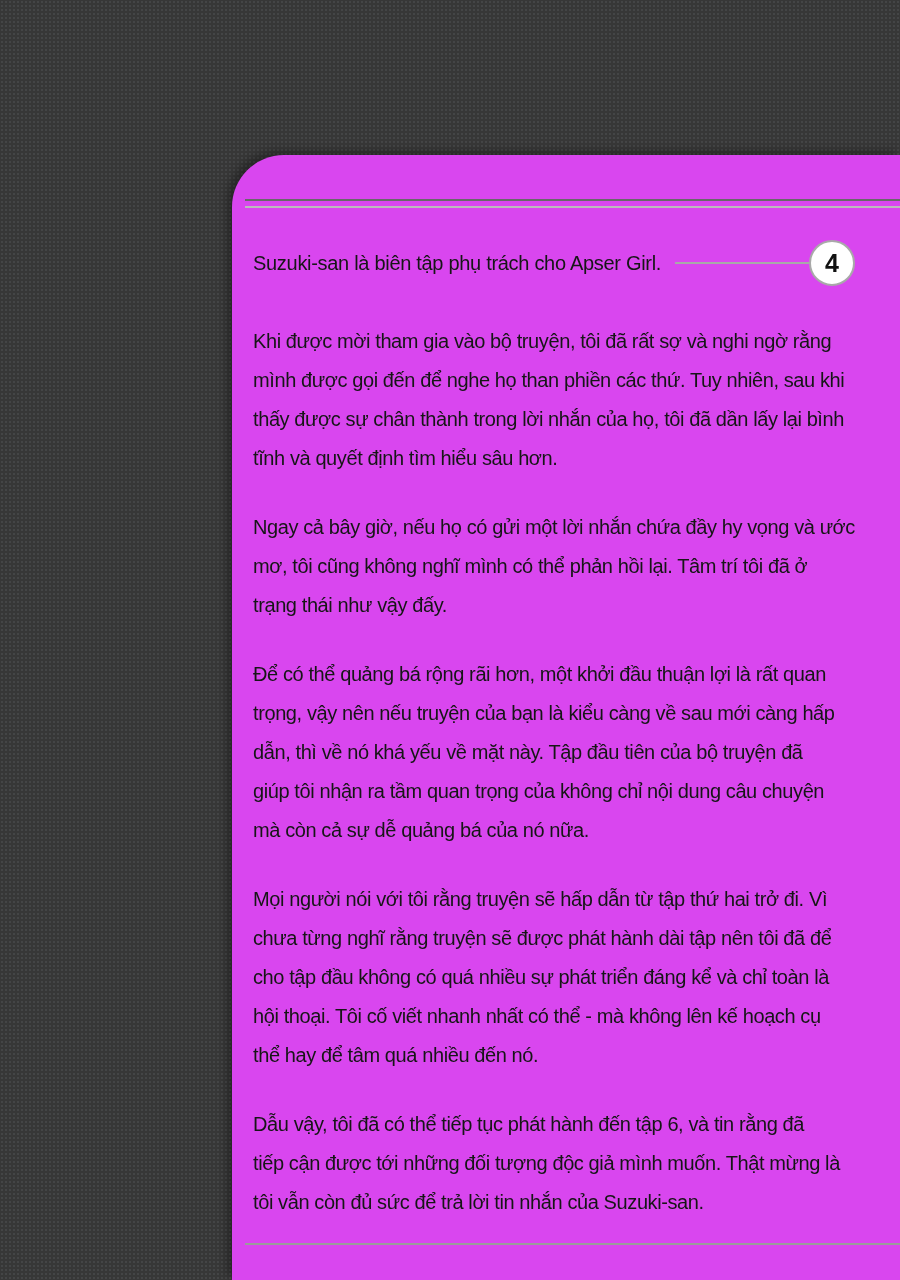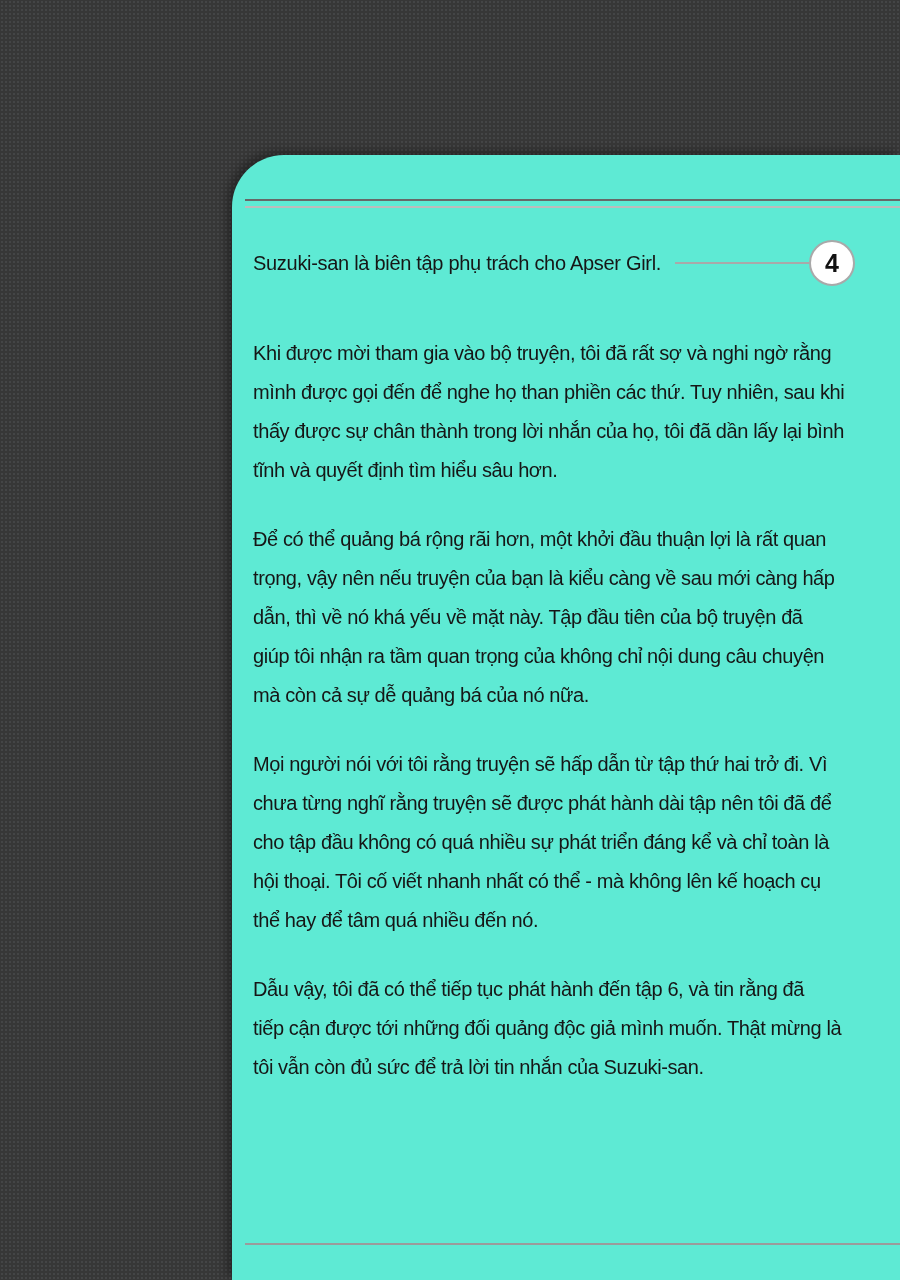--- a/index.html
+++ b/index.html
@@ -8,21 +8,21 @@
     width: 900px; height: 1280px;
     position: relative; overflow: hidden;
     background-color: #373737;
     background-image: radial-gradient(circle, #444546 0.8px, rgba(0,0,0,0) 0.9px);
     background-size: 4px 4px;
     font-family: "Liberation Sans", sans-serif;
   }
   .page {
     position: absolute; left: 232px; top: 155px;
     width: 668px; height: 1125px;
-    background: #5eead4;
+    background: #d946ef;
     border-top-left-radius: 52px;
     box-shadow: -5px -4px 8px rgba(0,0,0,0.30);
   }
   .rule-double {
     position: absolute; top: 44px; left: 13px; right: 0;
     height: 9px;
     border-top: 2.5px solid #686868;
     border-bottom: 2px solid #bcbcbc;
   }
   .header-row {
@@ -44,21 +44,21 @@
     border: 2px solid #a9a9a9; border-radius: 50%;
     background: #ffffff;
     display: flex; align-items: center; justify-content: center;
     margin-right: 45px;
     font-weight: bold; font-size: 25px; color: #111;
   }
   .content {
     position: absolute; top: 167px; left: 21px; width: 645px;
   }
   .para {
-    margin: 12px 0 30px 0;
+    margin: 0 0 30px 0;
     font-size: 20px; line-height: 39px;
     letter-spacing: -0.4px;
     color: #161616;
     white-space: pre-line;
   }
   .rule-bottom {
     position: absolute; top: 1088px; left: 13px; right: 0;
     height: 0;
     border-top: 2px solid #9b9b9b;
   }
@@ -76,30 +76,33 @@
     <span class="badge">
       <span>4</span>
     </span>
   </div>
 
   <div class="content">
     <p class="para">Khi được mời tham gia vào bộ truyện, tôi đã rất sợ và nghi ngờ rằng
 mình được gọi đến để nghe họ than phiền các thứ. Tuy nhiên, sau khi
 thấy được sự chân thành trong lời nhắn của họ, tôi đã dần lấy lại bình
 tĩnh và quyết định tìm hiểu sâu hơn.</p>
+    <p class="para">Ngay cả bây giờ, nếu họ có gửi một lời nhắn chứa đầy hy vọng và ước
+mơ, tôi cũng không nghĩ mình có thể phản hồi lại. Tâm trí tôi đã ở
+trạng thái như vậy đấy.</p>
     <p class="para">Để có thể quảng bá rộng rãi hơn, một khởi đầu thuận lợi là rất quan
 trọng, vậy nên nếu truyện của bạn là kiểu càng về sau mới càng hấp
 dẫn, thì về nó khá yếu về mặt này. Tập đầu tiên của bộ truyện đã
 giúp tôi nhận ra tầm quan trọng của không chỉ nội dung câu chuyện
 mà còn cả sự dễ quảng bá của nó nữa.</p>
     <p class="para">Mọi người nói với tôi rằng truyện sẽ hấp dẫn từ tập thứ hai trở đi. Vì
 chưa từng nghĩ rằng truyện sẽ được phát hành dài tập nên tôi đã để
 cho tập đầu không có quá nhiều sự phát triển đáng kể và chỉ toàn là
 hội thoại. Tôi cố viết nhanh nhất có thể - mà không lên kế hoạch cụ
 thể hay để tâm quá nhiều đến nó.</p>
     <p class="para">Dẫu vậy, tôi đã có thể tiếp tục phát hành đến tập 6, và tin rằng đã
-tiếp cận được tới những đối quảng độc giả mình muốn. Thật mừng là
+tiếp cận được tới những đối tượng độc giả mình muốn. Thật mừng là
 tôi vẫn còn đủ sức để trả lời tin nhắn của Suzuki-san.</p>
   </div>
 
   <div class="rule-bottom"></div>
 
 </div>
 
 </body></html>

